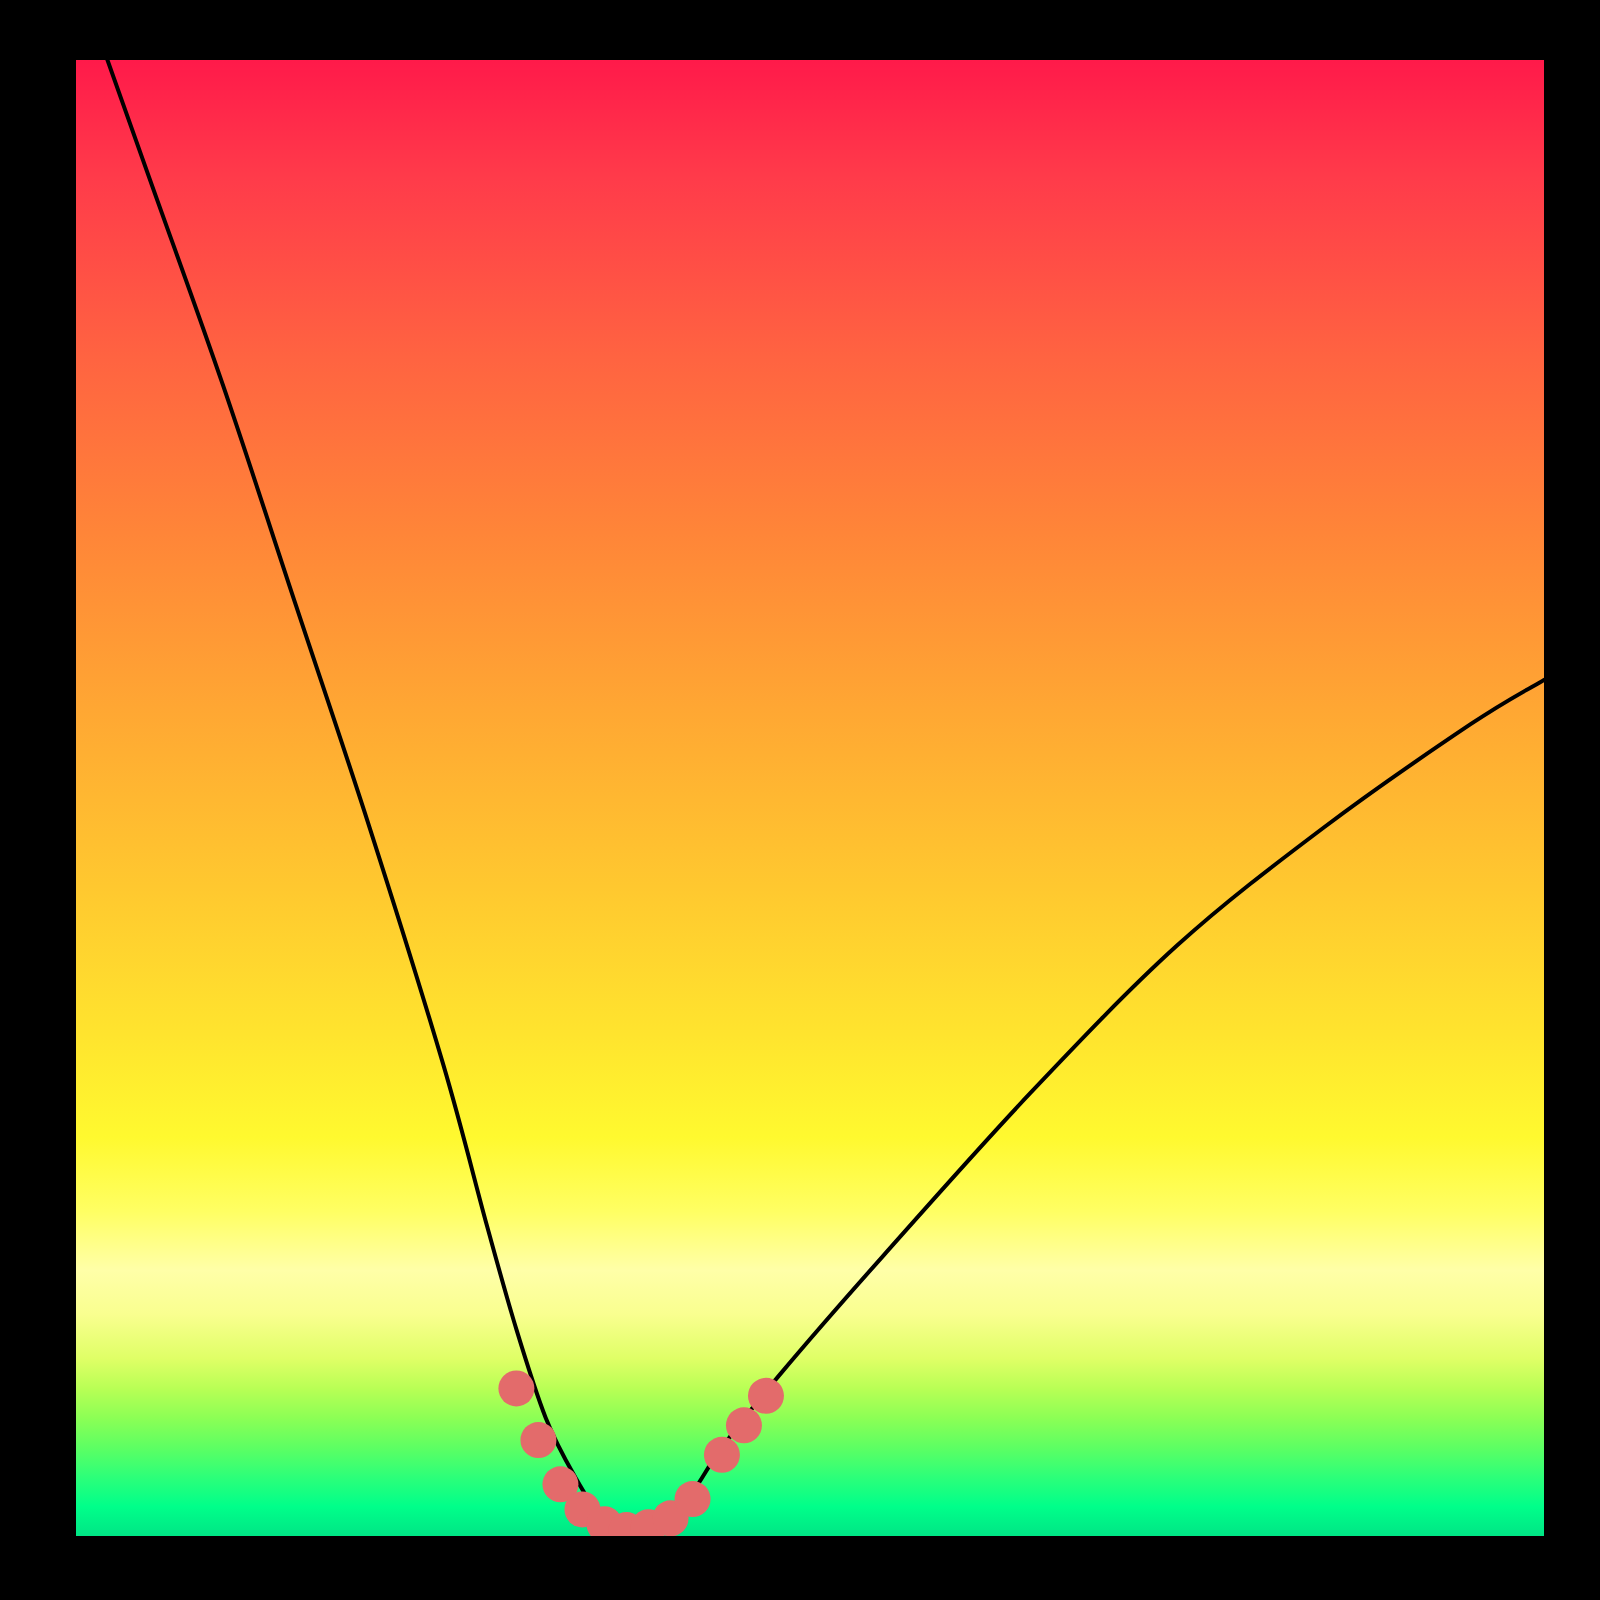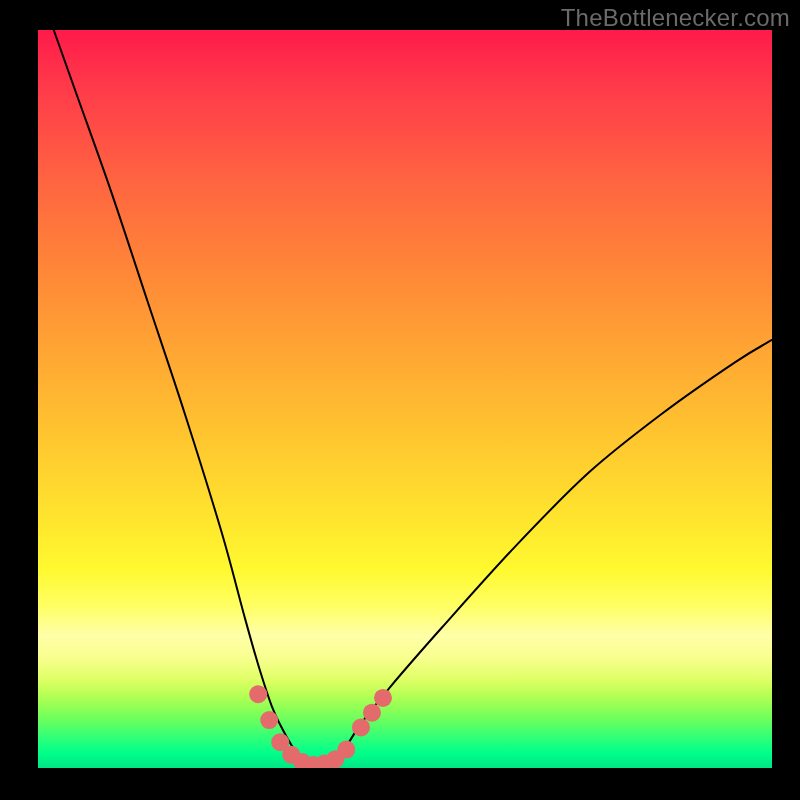--- a/index.html
+++ b/index.html
@@ -67,21 +67,20 @@
     left: 0;
     top: 0;
     width: 100%;
     height: 100%;
   }
 </style>
 </head>
 <body>
 
 <div class="frame">
-  <div class="watermark">TheBottlenecker.com</div>
 
   <div class="plot">
     <div class="gradient-bg"></div>
     <svg class="curve" viewBox="0 0 734 738" preserveAspectRatio="none">
       <path id="curve-path" fill="none" stroke="#000" stroke-width="2" stroke-linecap="round" d="M 0 -44.280000000000086 C 6.116666666666667 -27.060000000000077 24.46666666666667 24.599999999999945 36.7 59.039999999999964 C 48.93333333333334 93.47999999999999 61.16666666666667 126.69 73.4 162.36 C 85.63333333333334 198.03000000000003 97.86666666666666 236.16 110.1 273.06 C 122.33333333333333 309.96 134.56666666666666 345.63 146.8 383.76 C 159.03333333333336 421.89 173.71333333333334 468.63000000000005 183.5 501.84000000000003 C 193.28666666666666 535.0500000000001 199.40333333333334 560.88 205.52 583.02 C 211.63666666666668 605.16 215.30666666666667 618.6899999999999 220.2 634.68 C 225.0933333333333 650.67 229.98666666666665 666.6600000000001 234.88 678.96 C 239.77333333333334 691.26 244.66666666666669 699.87 249.56000000000003 708.48 C 254.45333333333338 717.09 259.3466666666667 725.7 264.24 730.62 C 269.1333333333333 735.54 274.0266666666667 738 278.92 738 C 283.81333333333333 738 288.7066666666667 734.31 293.6 730.62 C 298.49333333333334 726.9300000000001 303.38666666666666 722.01 308.28 715.86 C 313.1733333333333 709.71 315.62 703.5600000000001 322.96 693.72 C 330.29999999999995 683.88 338.86333333333334 672.81 352.32 656.8199999999999 C 365.77666666666664 640.8299999999999 382.90333333333336 621.15 403.70000000000005 597.78 C 424.4966666666667 574.41 452.6333333333334 542.4300000000001 477.1 516.6 C 501.56666666666666 490.77000000000004 526.0333333333333 464.94 550.5 442.8 C 574.9666666666667 420.66 599.4333333333333 402.21 623.9 383.76 C 648.3666666666667 365.31 678.9499999999999 344.4 697.3 332.09999999999997 C 715.65 319.79999999999995 727.8833333333333 313.65000000000003 734 309.96000000000004"></path>
       <g id="marker-group">
           <circle cx="220.2" cy="664.2" r="9" fill="#e36b6b"></circle>
           <circle cx="231.21" cy="690.03" r="9" fill="#e36b6b"></circle>
           <circle cx="242.22" cy="712.17" r="9" fill="#e36b6b"></circle>
           <circle cx="253.23" cy="724.716" r="9" fill="#e36b6b"></circle>

